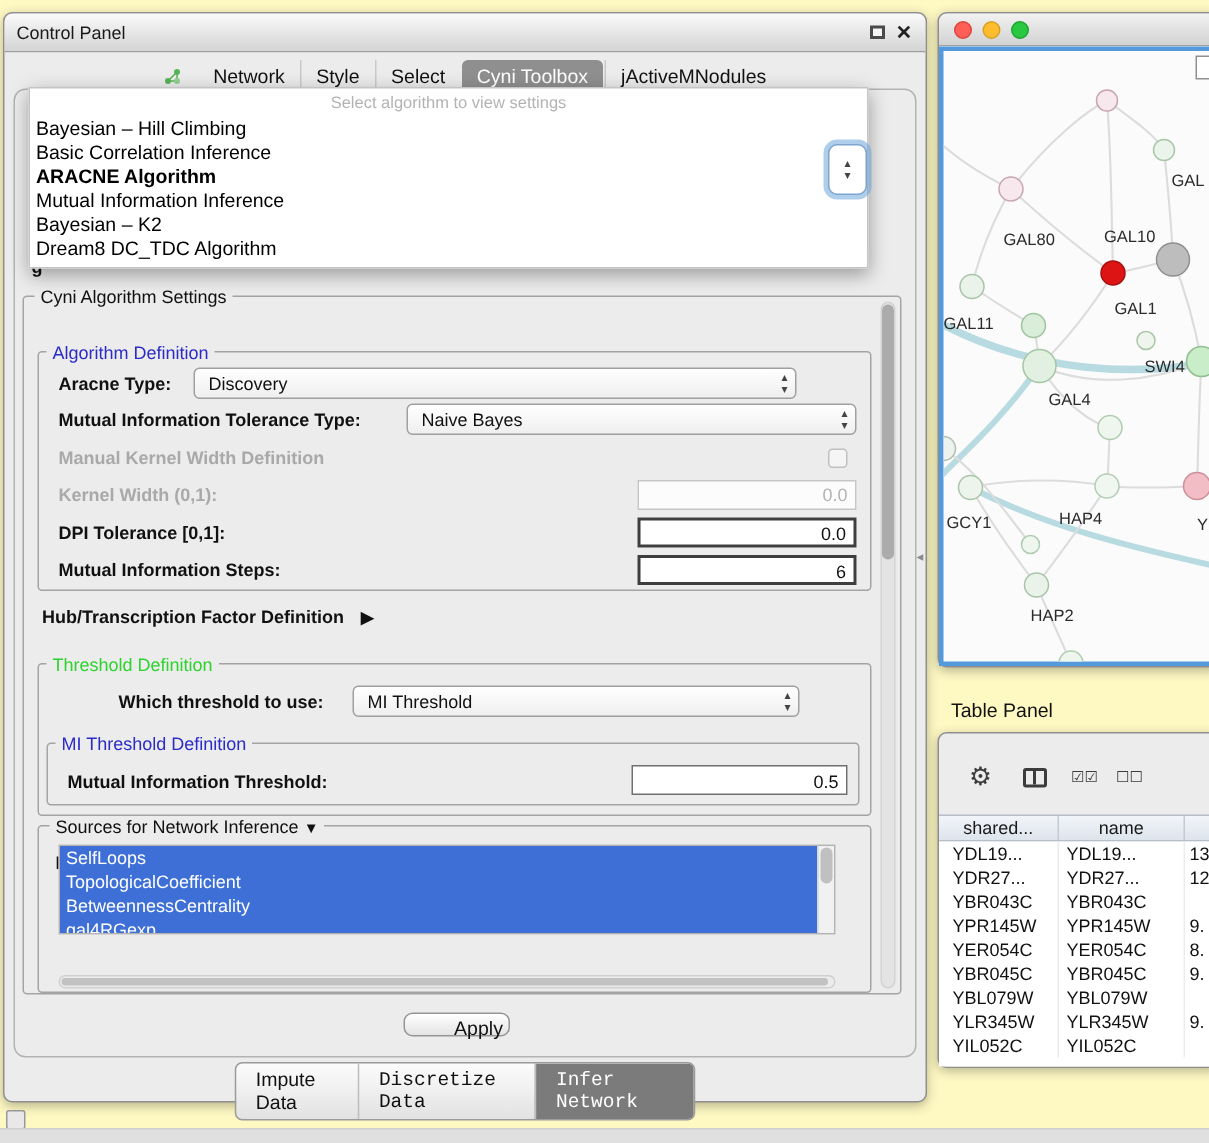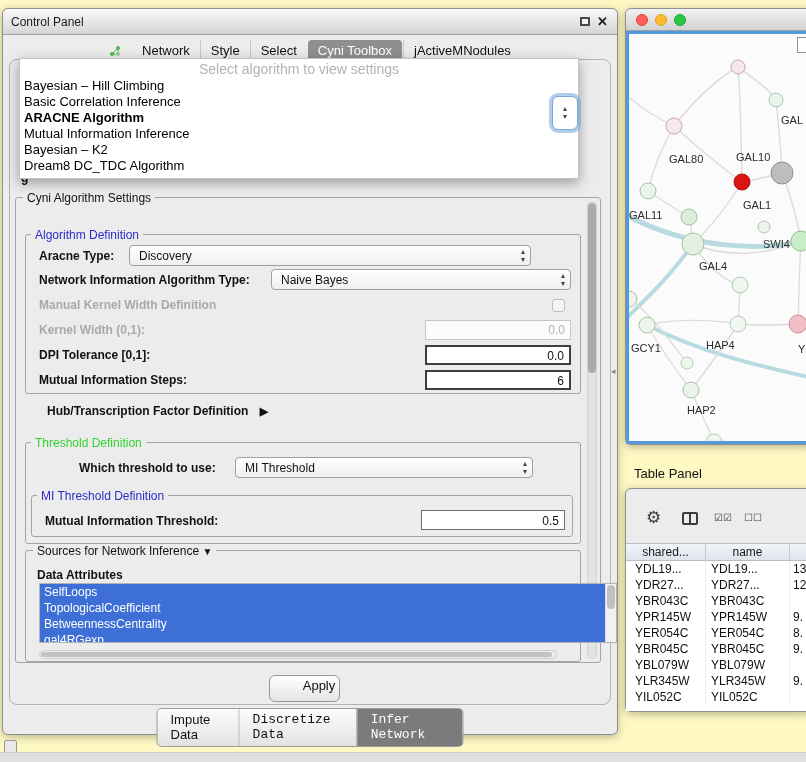--- a/index.html
+++ b/index.html
@@ -60,21 +60,21 @@
          border-radius:6px; font-size:13px; color:#111; text-align:center; line-height:20px; }
 
   .seg { position:absolute; left:50%; transform:translateX(-50%); top:699px; display:flex;
          border:1px solid #9b9b9b; border-radius:5px; overflow:hidden; background:linear-gradient(#fcfcfc,#e2e2e2); }
   .seg-item { font-size:13px; color:#111; padding:3px 13px 4px; }
   .seg-item + .seg-item { border-left:1px solid #bdbdbd;font-family:Liberation Mono, monospace; }
   .seg-item.selected { background:#7b7b7b; color:#fff; }
 
   .popup { position:absolute; left:16px; top:49px; width:560px; background:#fff; z-index:50;
            border:1px solid #c4c4c4; box-shadow:0 4px 12px rgba(0,0,0,.35); padding:2px 0 4px; }
-  .popup-placeholder { color:#b3b3b3; text-align:center; font-size:14px; height:17px; line-height:17px; }
+  .popup-placeholder { color:#b3b3b3; text-align:center; font-size:11px; height:17px; line-height:17px; }
   .popup-item { font-size:13px; height:16px; line-height:16px; padding-left:4px; color:#000; white-space:nowrap; }
   .popup-item.selected { font-weight:bold; }
 
   .combo-remnant { position:absolute; left:549px; top:87px; width:26px; height:34px; z-index:60;
                    background:#fff; border:1px solid #7ea4cf; border-radius:6px;
                    box-shadow:0 0 0 3px rgba(110,165,220,.55); display:flex; flex-direction:column;
                    align-items:center; justify-content:center; }
   .combo-remnant span { font-size:8px; line-height:8px; color:#444; }
 
   .fragment { position:absolute; left:18px; top:162px; font-size:12px; font-weight:bold; color:#111; z-index:1; }
@@ -166,42 +166,42 @@
 
     <span class="lbl" style="left:36px; top:240px;">Aracne Type:</span>
     <div class="combo" style="left:126px; top:236px; width:402px;">
       <span class="val">Discovery</span>
       <span class="steppers">
         <span>▴</span>
           <span>▾</span>
       </span>
     </div>
 
-    <span class="lbl" style="left:36px; top:264px;">Network Information Algorithm Type:</span>
+    <span class="lbl" style="left:36px; top:264px;">Mutual Information Tolerance Type:</span>
     <div class="combo" style="left:268px; top:260px; width:300px;">
       <span class="val">Naive Bayes</span>
       <span class="steppers">
         <span>▴</span>
           <span>▾</span>
       </span>
     </div>
 
     <span class="lbl disabled" style="left:36px; top:289px;">Manual Kernel Width Definition</span>
     <span class="checkbox" style="left:549px; top:290px;"></span>
 
     <span class="lbl disabled" style="left:36px; top:314px;">Kernel Width (0,1):</span>
     <div class="tfield disabled" style="left:422px; top:311px; width:146px;">0.0</div>
 
     <span class="lbl" style="left:36px; top:339px;">DPI Tolerance [0,1]:</span>
     <div class="tfield" style="left:422px; top:336px; width:146px;">0.0</div>
 
     <span class="lbl" style="left:36px; top:364px;">Mutual Information Steps:</span>
     <div class="tfield" style="left:422px; top:361px; width:146px;">6</div>
 
-    <span class="lbl" style="left:44px; top:395px;">
+    <span class="lbl" style="left:25px; top:395px;">
       <span>Hub/Transcription Factor Definition</span>
       <span style="margin-left:8px; font-size:11px;">▶</span>
     </span>
 
     <div class="group" style="left:22px; top:433px; width:556px; height:102px;"></div>
     <span class="group-title green" style="left:28px; top:427px;">Threshold Definition</span>
 
     <span class="lbl" style="left:76px; top:452px;">Which threshold to use:</span>
     <div class="combo" style="left:232px; top:448px; width:298px;">
       <span class="val">MI Threshold</span>
@@ -218,34 +218,34 @@
     <div class="tfield thin" style="left:418px; top:501px; width:144px;">0.5</div>
 
     <div class="group" style="left:22px; top:541px; width:556px; height:112px;"></div>
     <span class="group-title" style="left:30px; top:535px;">
       <span>Sources for Network Inference</span>
       <span style="font-size:10px;">▼</span>
     </span>
 
     <span class="lbl" style="left:34px; top:559px;">Data Attributes</span>
 
-    <div class="attr-list" style="left:36px; top:574px; width:578px; height:60px;">
+    <div class="attr-list" style="left:36px; top:554px; width:518px; height:60px;">
       <div class="attr-item">SelfLoops</div>
       <div class="attr-item">TopologicalCoefficient</div>
       <div class="attr-item">BetweennessCentrality</div>
       <div class="attr-item">gal4RGexp</div>
       <div class="list-vscroll">
         <div class="list-vthumb"></div>
       </div>
     </div>
     <div class="hscroll" style="left:36px; top:641px; width:518px;">
       <div class="hthumb"></div>
     </div>
 
-    <div class="btn" style="left:266px; top:666px; width:71px; height:27px;padding-left:29px;">Apply</div>
+    <div class="btn" style="left:266px; top:666px; width:71px; height:16px;padding-left:29px;">Apply</div>
 
     <div class="seg">
       <div class="seg-item">Impute Data</div>
       <div class="seg-item">Discretize Data</div>
       <div class="seg-item selected">Infer Network</div>
     </div>
 
     <div class="popup">
       <div class="popup-placeholder">Select algorithm to view settings</div>
       <div class="popup-item">Bayesian – Hill Climbing</div>

